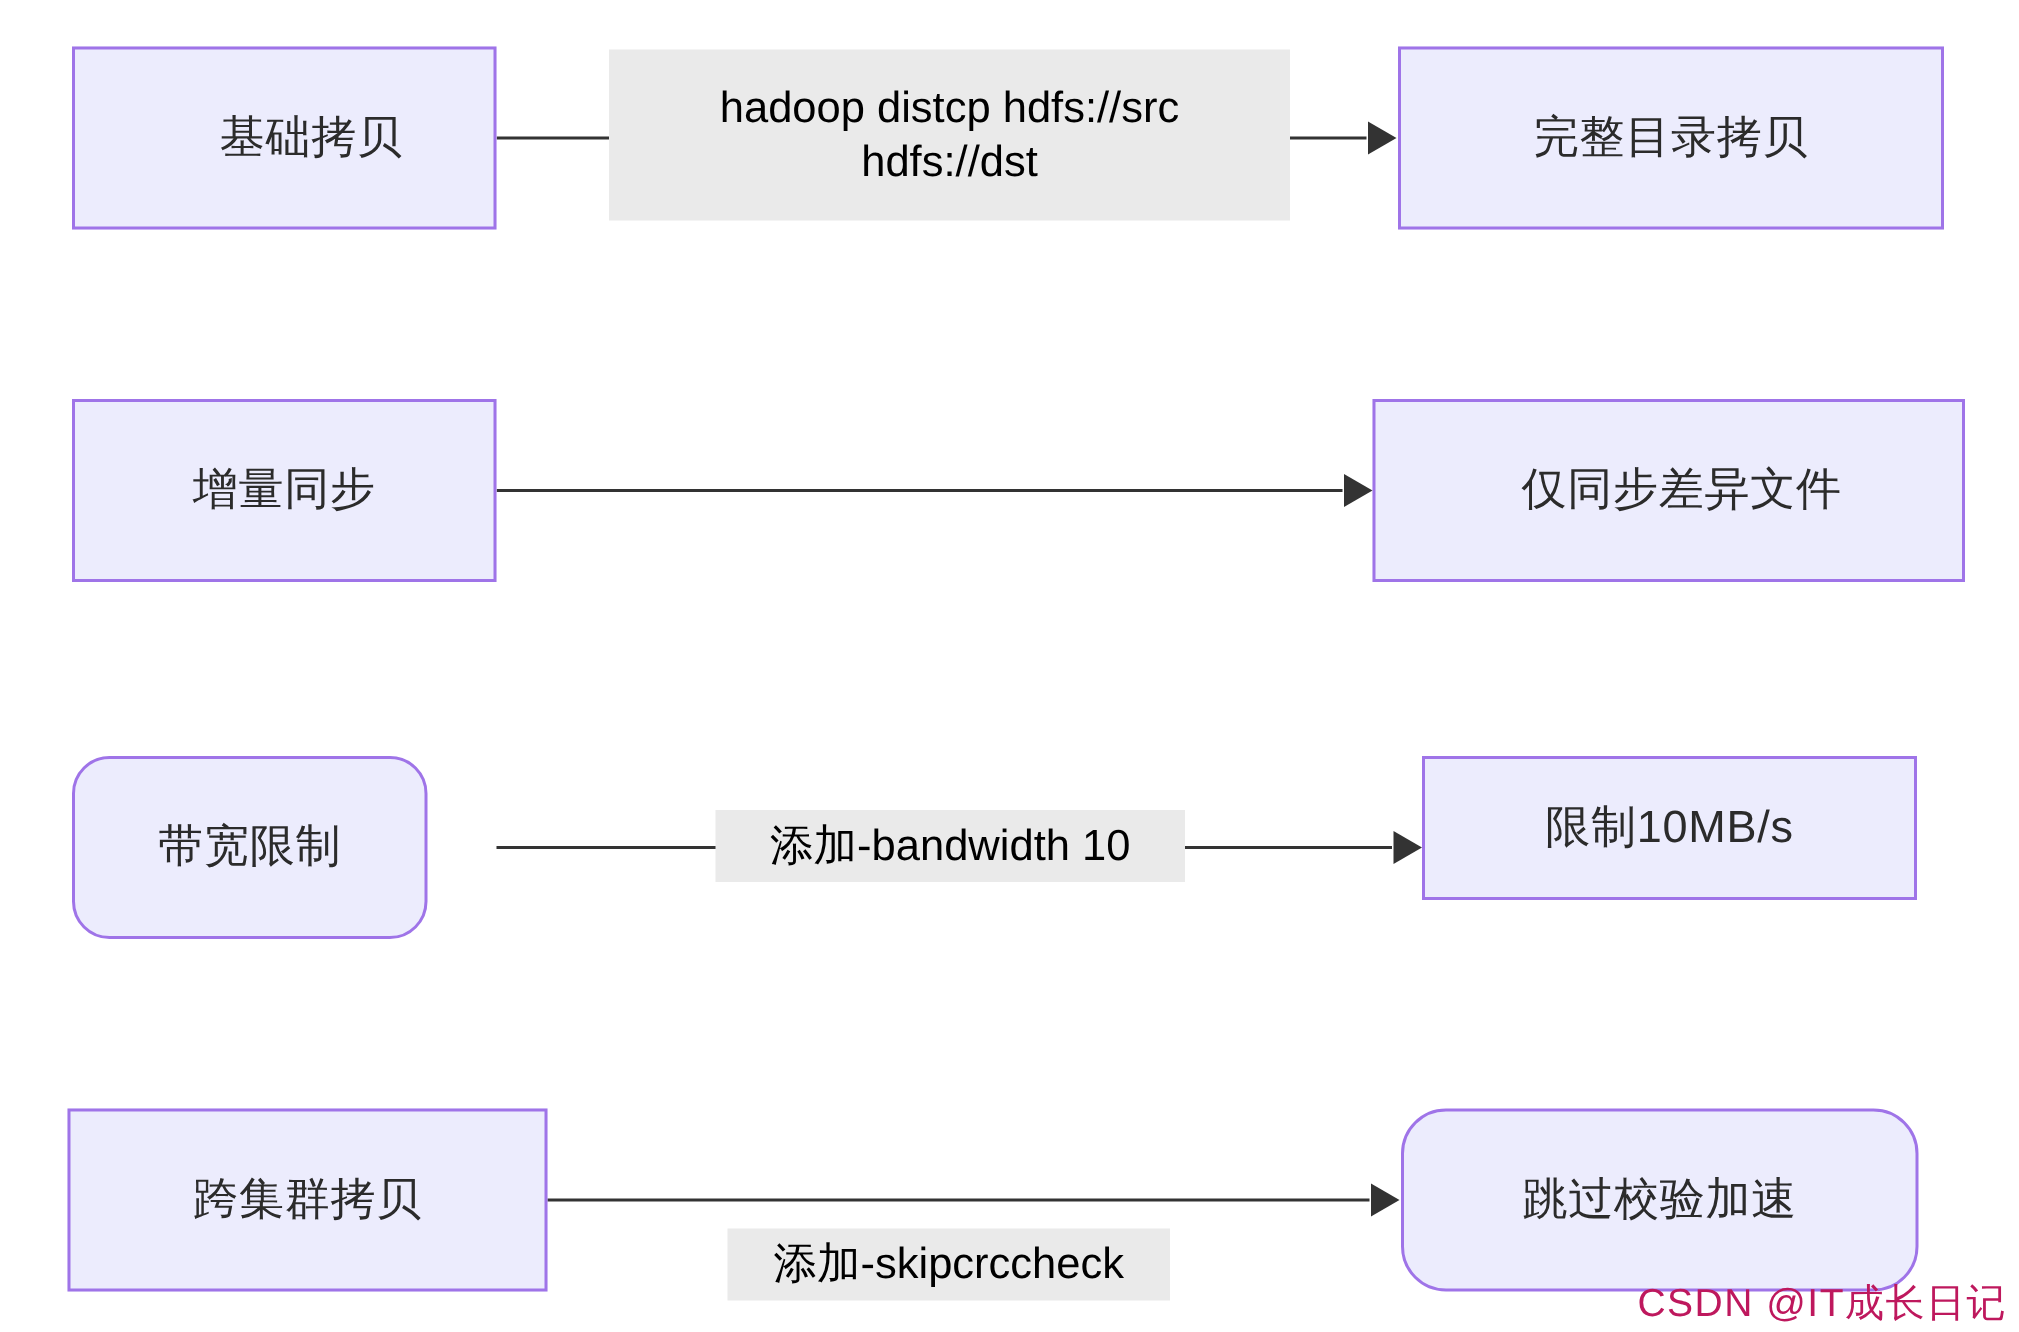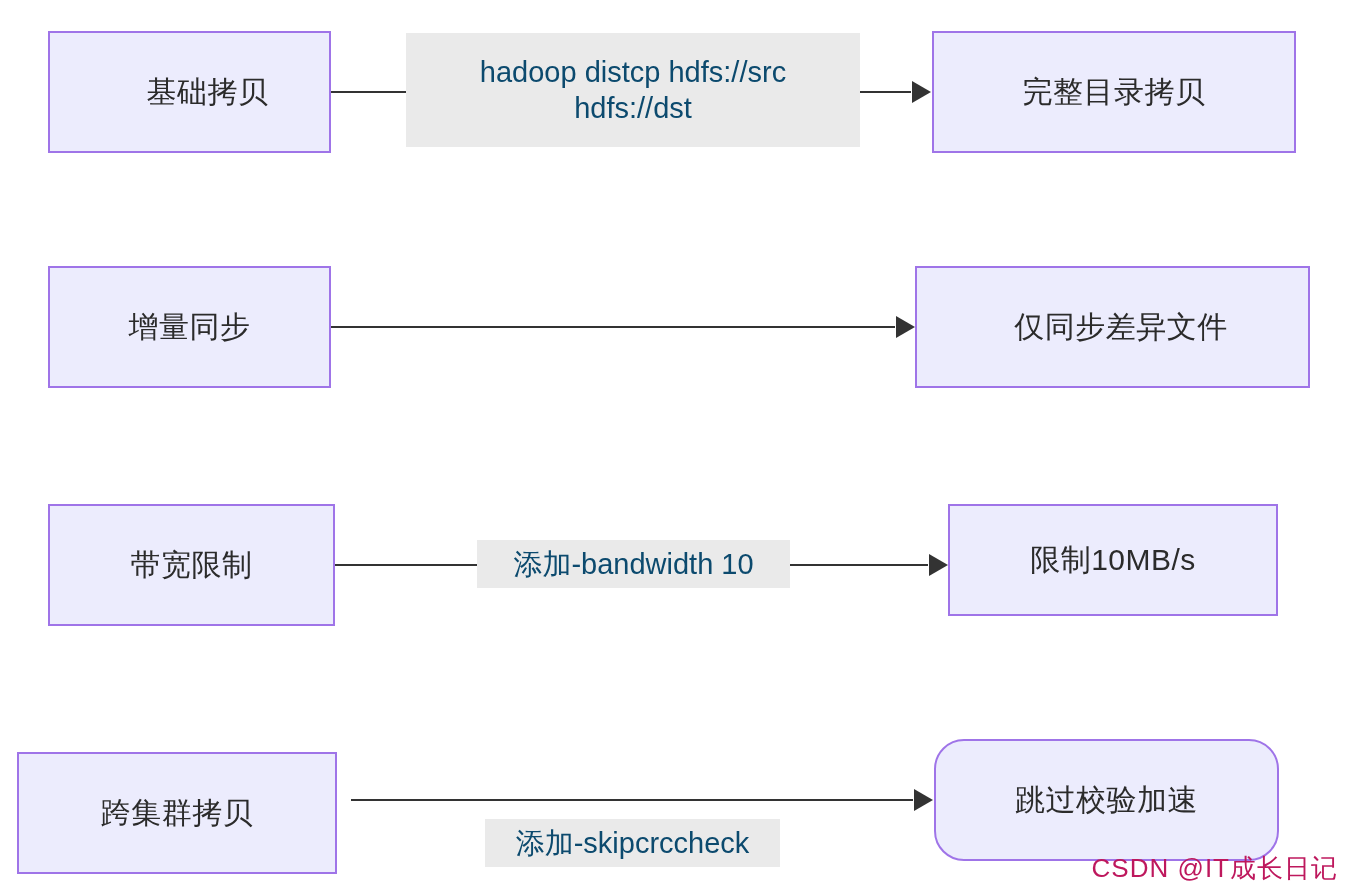--- a/index.html
+++ b/index.html
@@ -45,21 +45,21 @@
     height: 0;
     border-top: 11px solid transparent;
     border-bottom: 11px solid transparent;
     border-left: 19px solid #333333;
     z-index: 3;
   }
   .edge-label {
     position: absolute;
     box-sizing: border-box;
     background: #eaeaea;
-    color: #0c4a6e;
+    color: #000000;
     font-size: 29px;
     line-height: 1.25;
     text-align: center;
     display: flex;
     flex-direction: column;
     align-items: center;
     justify-content: center;
     white-space: nowrap;
     z-index: 4;
   }
@@ -104,37 +104,37 @@
 
   <div class="edge-line" style="left:331px; top:326px; width:564px;"></div>
 
   <div class="arrow-head" style="left:896px; top:316px;"></div>
 
 
   <div class="node" style="left:915px; top:266px; width:395px; height:122px;padding-left:17px;">
     <span>仅同步差异文件</span>
   </div>
 
-  <div class="node" style="left:48px; top:504px; width:287px; height:122px;">
+  <div class="node" style="left:48px; top:504px; width:237px; height:122px;border-radius:25px;">
     <span>带宽限制</span>
   </div>
 
   <div class="edge-line" style="left:331px; top:564px; width:597px;"></div>
 
   <div class="arrow-head" style="left:929px; top:554px;"></div>
 
   <div class="edge-label" style="left:477px; top:540px; width:313px; height:48px;justify-content:center;">
     <span class="lbl-line">添加-bandwidth 10</span>
   </div>
 
-  <div class="node" style="left:948px; top:504px; width:330px; height:112px;">
+  <div class="node" style="left:948px; top:504px; width:330px; height:96px;">
     <span>限制10MB/s</span>
   </div>
 
-  <div class="node" style="left:17px; top:739px; width:320px; height:122px;margin-top:13px;">
+  <div class="node" style="left:45px; top:739px; width:320px; height:122px;">
     <span>跨集群拷贝</span>
   </div>
 
   <div class="edge-line" style="left:351px; top:799px; width:562px;"></div>
 
   <div class="arrow-head" style="left:914px; top:789px;"></div>
 
   <div class="edge-label" style="left:485px; top:819px; width:295px; height:48px;">
     <span class="lbl-line">添加-skipcrccheck</span>
   </div>

